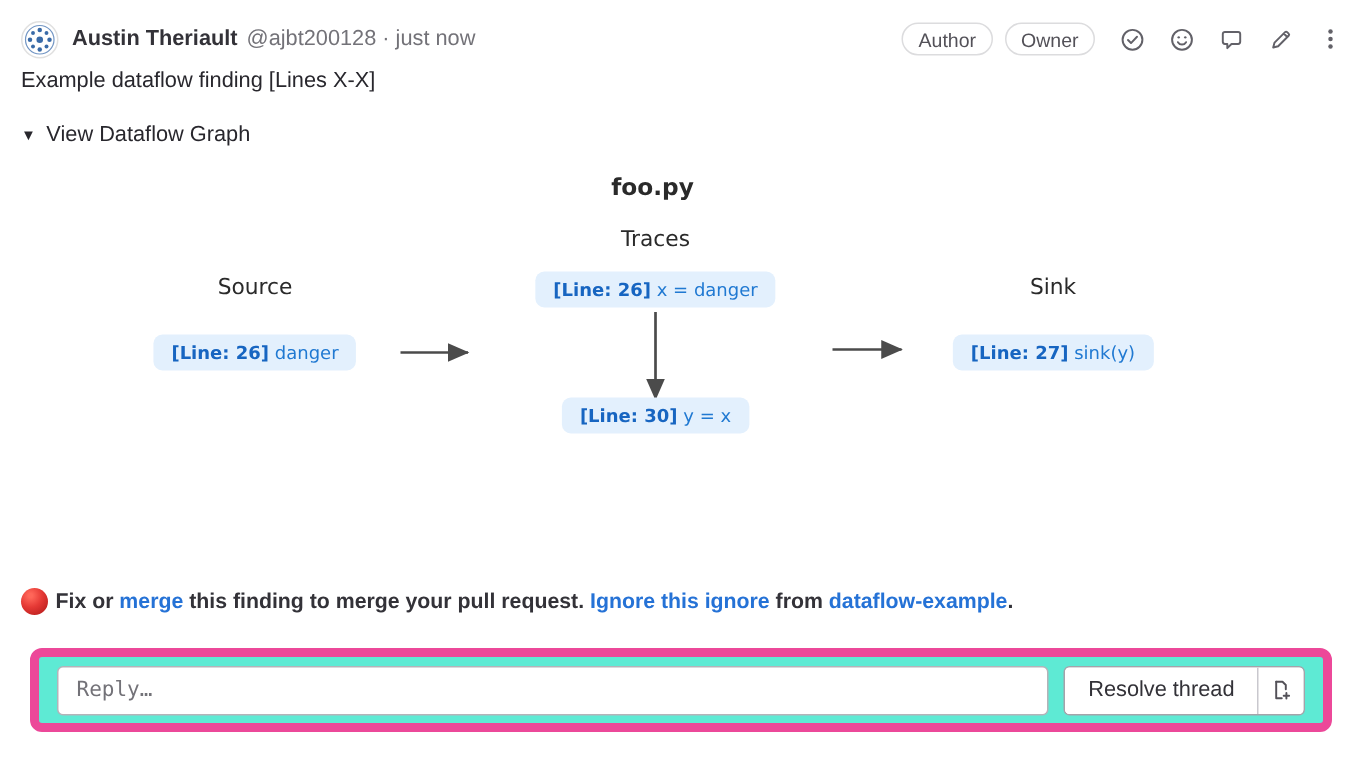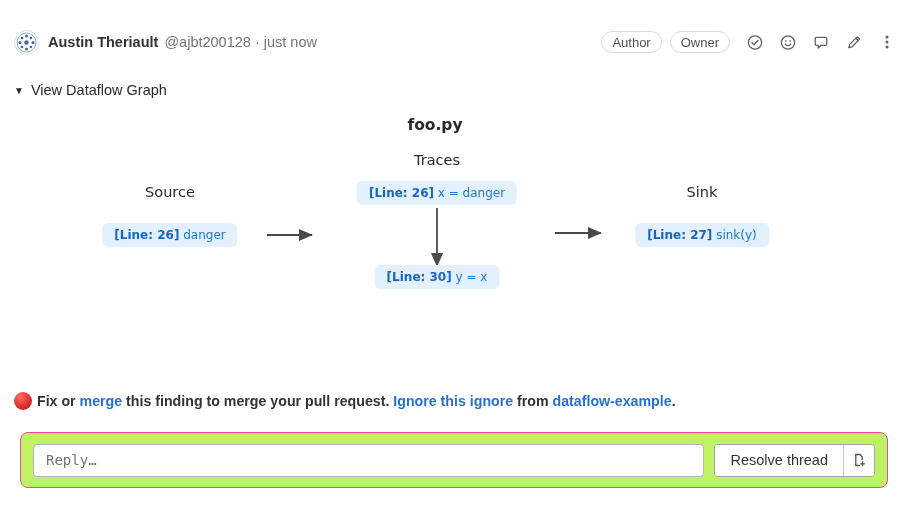--- a/index.html
+++ b/index.html
@@ -2,21 +2,21 @@
 <html><head>
 <meta charset="utf-8">
 <style>
   * { margin: 0; padding: 0; box-sizing: border-box; }
   html, body { width: 907px; height: 509px; background: #ffffff; }
   body { font-family: "Liberation Sans", sans-serif; color: #333238; position: relative; overflow: hidden; }
 
   .page { position: absolute; inset: 0; }
 
   
-  .header { position: absolute; top: 28px; left: 14px; right: 12px; height: 28px;
+  .header { position: absolute; top: 12px; left: 14px; right: 12px; height: 28px;
             display: flex; align-items: center; justify-content: space-between; }
   .avatar { width: 25px; height: 25px; border-radius: 50%; border: 1px solid #e0e0e0;
             background: #ffffff; display: flex; align-items: center; justify-content: center;
             flex: none; overflow: hidden; }
   .author-name { font-weight: 700; font-size: 14.5px; margin-left: 9px; color: #333238; }
   .author-meta { margin-left: 6px; font-size: 14.5px; color: #737278; }
   .header-spacer { flex: 1; }
   .badge { display: inline-flex; align-items: center; height: 22px; padding: 0 10px;
            border: 1px solid #dcdcde; border-radius: 999px; color: #535158;
            font-size: 13px; background: #fff; margin-left: 8px; }
@@ -43,21 +43,21 @@
 
   
   .finding { position: absolute; top: 392px; left: 14px; display: flex; align-items: center;
              font-size: 14.2px; font-weight: 700; color: #333238; white-space: pre; }
   .status-dot { width: 18px; height: 18px; border-radius: 50%; flex: none; margin-right: 5px;
                 background: radial-gradient(circle at 35% 28%, #ff6659 8%, #e53935 45%, #b71c1c 90%); }
   .finding a { color: #2572d6; text-decoration: none; cursor: pointer; }
 
   
   .reply-wrap { position: absolute; top: 432px; left: 20px; width: 868px; height: 56px;
-                border: 1px solid #ec4899; border-radius: 8px; background: #bef264;
+                border: 6px solid #ec4899; border-radius: 8px; background: #5eead4;
                 display: flex; align-items: center; padding: 0 12px; gap: 10px; }
   .reply-input { flex: 1; height: 33px; border: 1px solid #b4b3b9; border-radius: 4px;
                  background: #fff; padding: 0 12px; font-size: 14px;
                  font-family: "DejaVu Sans Mono", monospace; color: #333238; outline: none; }
   .reply-input::placeholder { color: #737278; }
   .btn-group { display: flex; align-items: stretch; height: 33px; border: 1px solid #a4a3aa;
                border-radius: 4px; background: #fff; overflow: hidden; flex: none; justify-content: space-between; }
   .btn-resolve { border: none; background: #fff; padding: 0 15px; font-size: 14.5px;
                  color: #333238; font-family: "Liberation Sans", sans-serif; cursor: pointer; }
   .btn-issue { border: none; border-left: 1px solid #c9c8ce; background: #fff; width: 31px;
@@ -120,20 +120,21 @@
     </span>
     <span class="hicon">
       <svg width="16" height="16" viewBox="0 0 16 16" fill="#626168">
         <circle cx="8" cy="3" r="1.5"></circle>
           <circle cx="8" cy="8" r="1.5"></circle>
           <circle cx="8" cy="13" r="1.5"></circle>
       </svg>
     </span>
   </div>
 
+  <div class="comment-body">Example dataflow finding [Lines X-X]</div>
 
   <div class="graph-toggle">
     <span class="tri">▼</span>
     <span>View Dataflow Graph</span>
   </div>
 
   <div class="graph">
     <svg class="g-arrows" width="907" height="200" viewBox="0 0 907 200">
       <defs>
         <marker id="ah" markerWidth="9" markerHeight="8" refX="7.5" refY="4" orient="auto">

